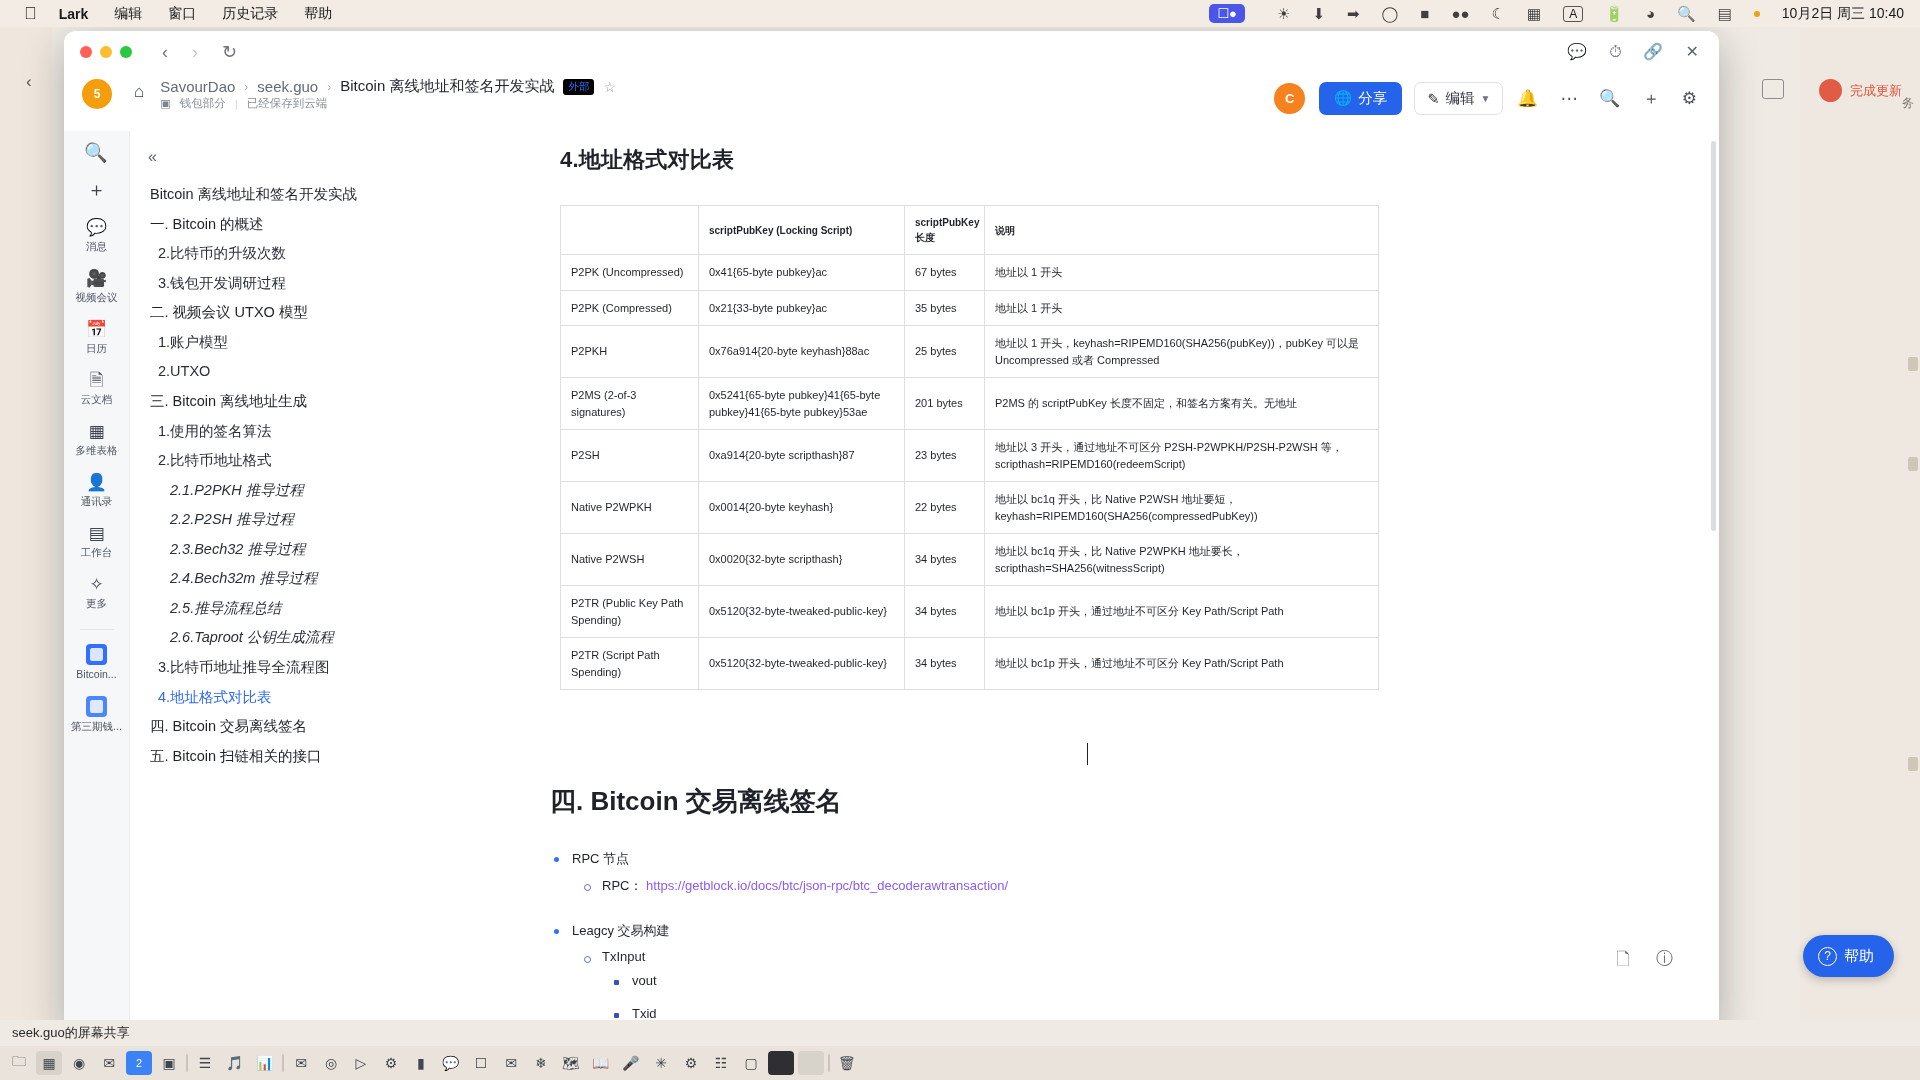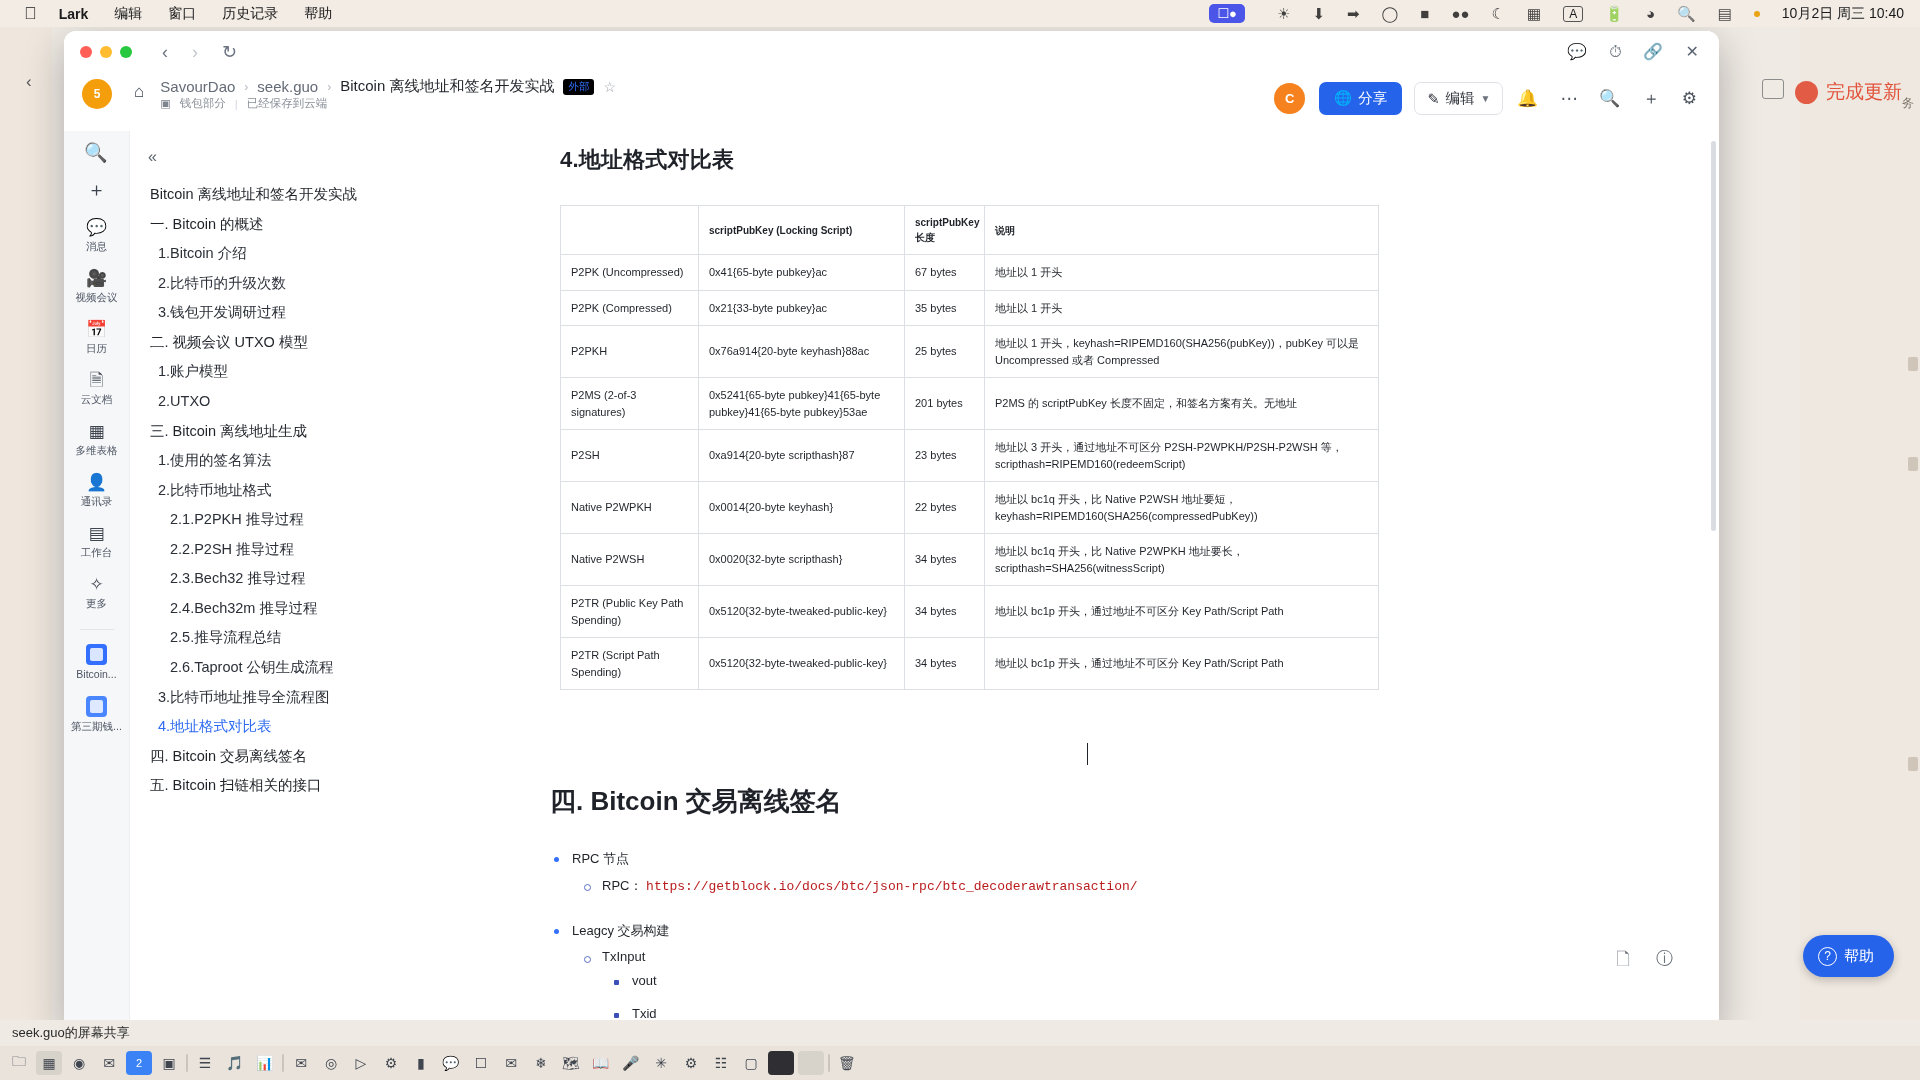--- a/index.html
+++ b/index.html
@@ -47,21 +47,21 @@
   }
   .bg-right .vtxt {
     position: absolute; right: 4px; top: 60px;
     writing-mode: vertical-rl; font-size: 12px; color: #7a7168; letter-spacing: 2px;
   }
   .ghost-btn {
     position: absolute; right: 18px; top: 52px;
     display: flex; align-items: center; gap: 8px;
   }
   .ghost-avatar { width: 23px; height: 23px; border-radius: 50%; background: #e25b45; }
-  .ghost-label { font-size: 19px; color: #e2533c; white-space: nowrap; }
+  .ghost-label { font-size: 13px; color: #e2533c; white-space: nowrap; }
   .ghost-tab {
     position: absolute; right: 136px; top: 52px; width: 22px; height: 20px;
     border: 1.6px solid #8d8d8d; border-radius: 3px;
   }
   .help-fab {
     position: absolute; right: 26px; bottom: 63px;
     background: #2563eb; color: #fff; border-radius: 22px;
     height: 42px; display: flex; align-items: center; gap: 7px;
     padding: 0 20px 0 15px; font-size: 15px;
     box-shadow: 0 3px 10px rgba(0,0,0,.22);
@@ -170,21 +170,21 @@
 
   
   #outline {
     width: 320px; flex: none; background: #fff; padding: 14px 12px 0 16px;
     overflow: hidden;
   }
   .collapse-ic { font-size: 16px; color: #5d656f; margin: 3px 0 14px 2px; }
   .ol-item { font-size: 14.5px; color: #2b3038; padding: 5px 4px; line-height: 1.35; white-space: nowrap; }
   .ol-item.lv0 { color: #1f2329; }
   .ol-item.lv1 { padding-left: 12px; }
-  .ol-item.lv2 { padding-left: 24px; }
+  .ol-item.lv2 { padding-left: 24px; font-style: italic; }
   .ol-item.active { color: #2f6bf0; }
 
   
   #canvas { flex: 1; position: relative; overflow: hidden; background: #fff; padding: 14px 0 0 0; }
   .doc-inner { padding: 0 60px 0 100px; }
 
   h2.sec {
     font-size: 22px; color: #1f2329; font-weight: bold; margin: 0 0 30px 10px;
     letter-spacing: .2px;
   }
@@ -209,21 +209,21 @@
   ul.doclist li { position: relative; font-size: 13px; color: #1f2329; padding: 9px 0 9px 22px; }
   ul.doclist li::before {
     content: ""; position: absolute; left: 4px; top: 16px;
     width: 5px; height: 5px; border-radius: 50%; background: #3370ff;
   }
   ul.doclist ul { list-style: none; margin-left: 8px; }
   ul.doclist ul li::before {
     background: transparent; border: 1.3px solid #5b6dc4; width: 5px; height: 5px;
   }
   ul.doclist ul ul li::before { background: #3b4fb8; border: none; border-radius: 1px; width: 5px; height: 5px; }
-  a.doclink { color: #b91c1c; text-decoration: none; font-family: Liberation Mono, monospace; }
+  a.doclink { color: #8b5cf6; text-decoration: none; }
 
   .caret {
     position: absolute; left: 637px; top: 612px; width: 1.4px; height: 22px; background: #1f2329;
   }
   .canvas-tools { position: absolute; right: 46px; bottom: 52px; display: flex; gap: 26px; }
   .canvas-tools .ct { font-size: 17px; color: #6a717b; }
   .vscroll {
     position: absolute; right: 3px; top: 10px; width: 5px; height: 390px;
     background: #d9dce1; border-radius: 3px;
   }
@@ -409,21 +409,20 @@
       <div class="rail-item">
         <span class="app-sq lite"></span>
         <span class="lb">第三期钱...</span>
       </div>
     </div>
 
     <div id="outline">
       <div class="collapse-ic">«</div>
       <div class="ol-item lv0">Bitcoin 离线地址和签名开发实战</div>
       <div class="ol-item lv0">一. Bitcoin 的概述</div>
-      <div class="ol-item lv1">1.Bitcoin 介绍</div>
       <div class="ol-item lv1">2.比特币的升级次数</div>
       <div class="ol-item lv1">3.钱包开发调研过程</div>
       <div class="ol-item lv0">二. 视频会议 UTXO 模型</div>
       <div class="ol-item lv1">1.账户模型</div>
       <div class="ol-item lv1">2.UTXO</div>
       <div class="ol-item lv0">三. Bitcoin 离线地址生成</div>
       <div class="ol-item lv1">1.使用的签名算法</div>
       <div class="ol-item lv1">2.比特币地址格式</div>
       <div class="ol-item lv2">2.1.P2PKH 推导过程</div>
       <div class="ol-item lv2">2.2.P2SH 推导过程</div>

